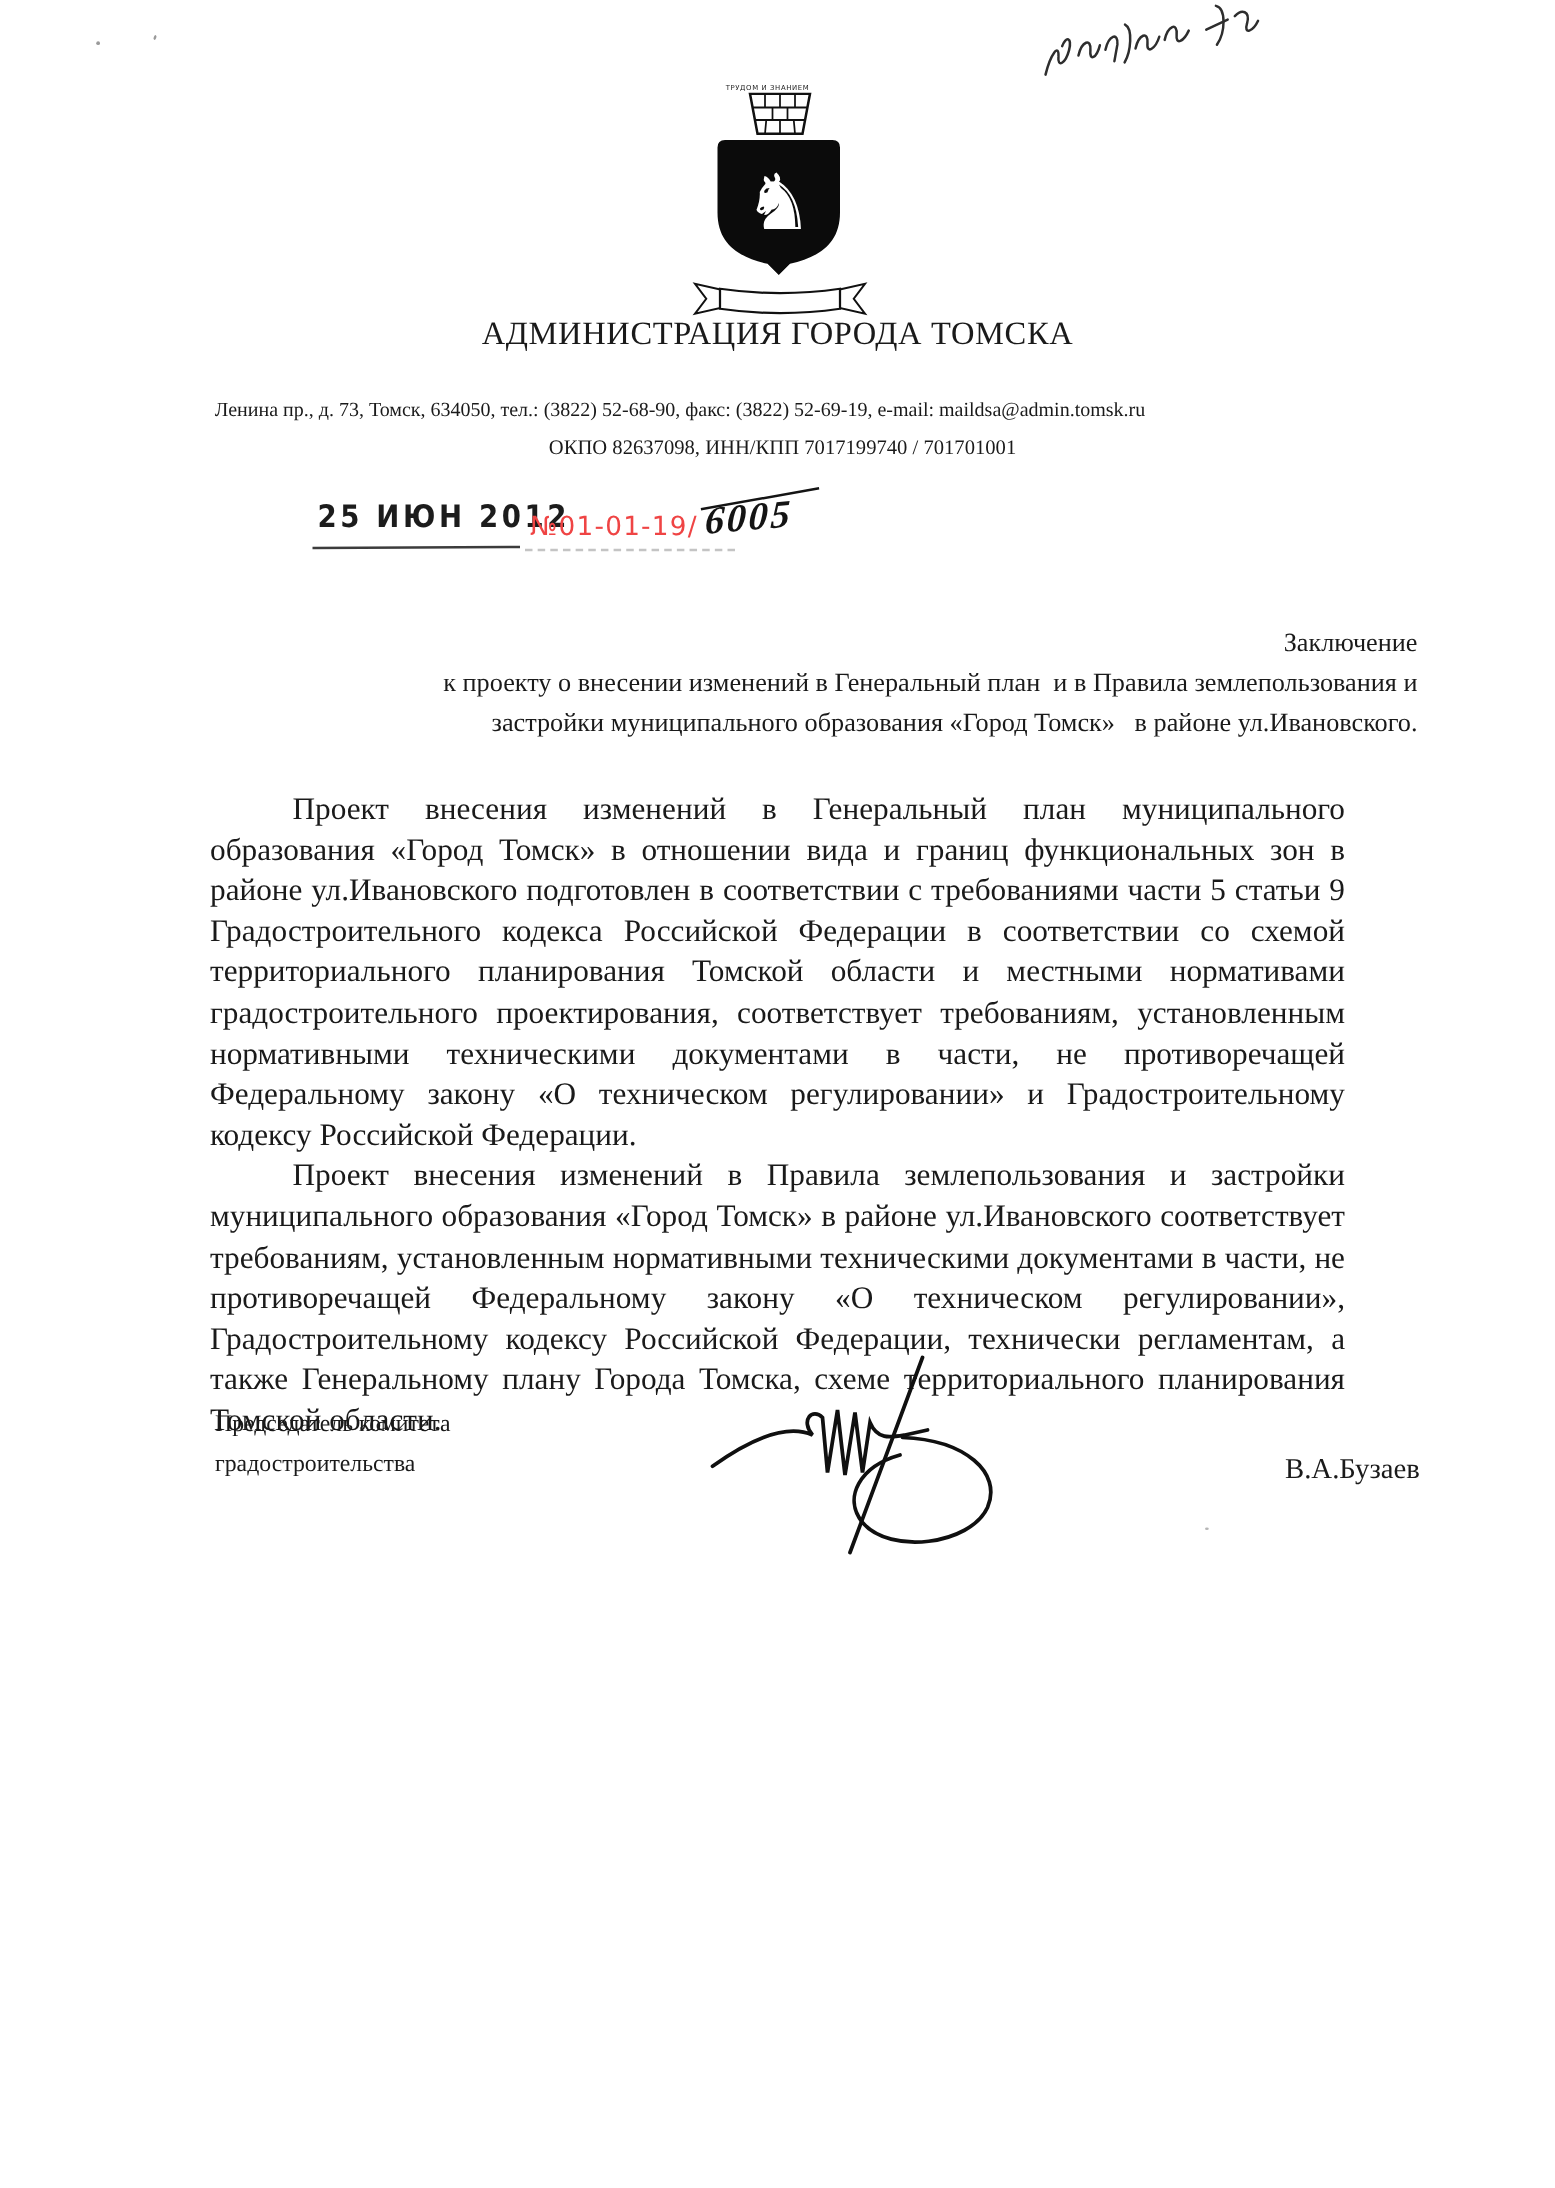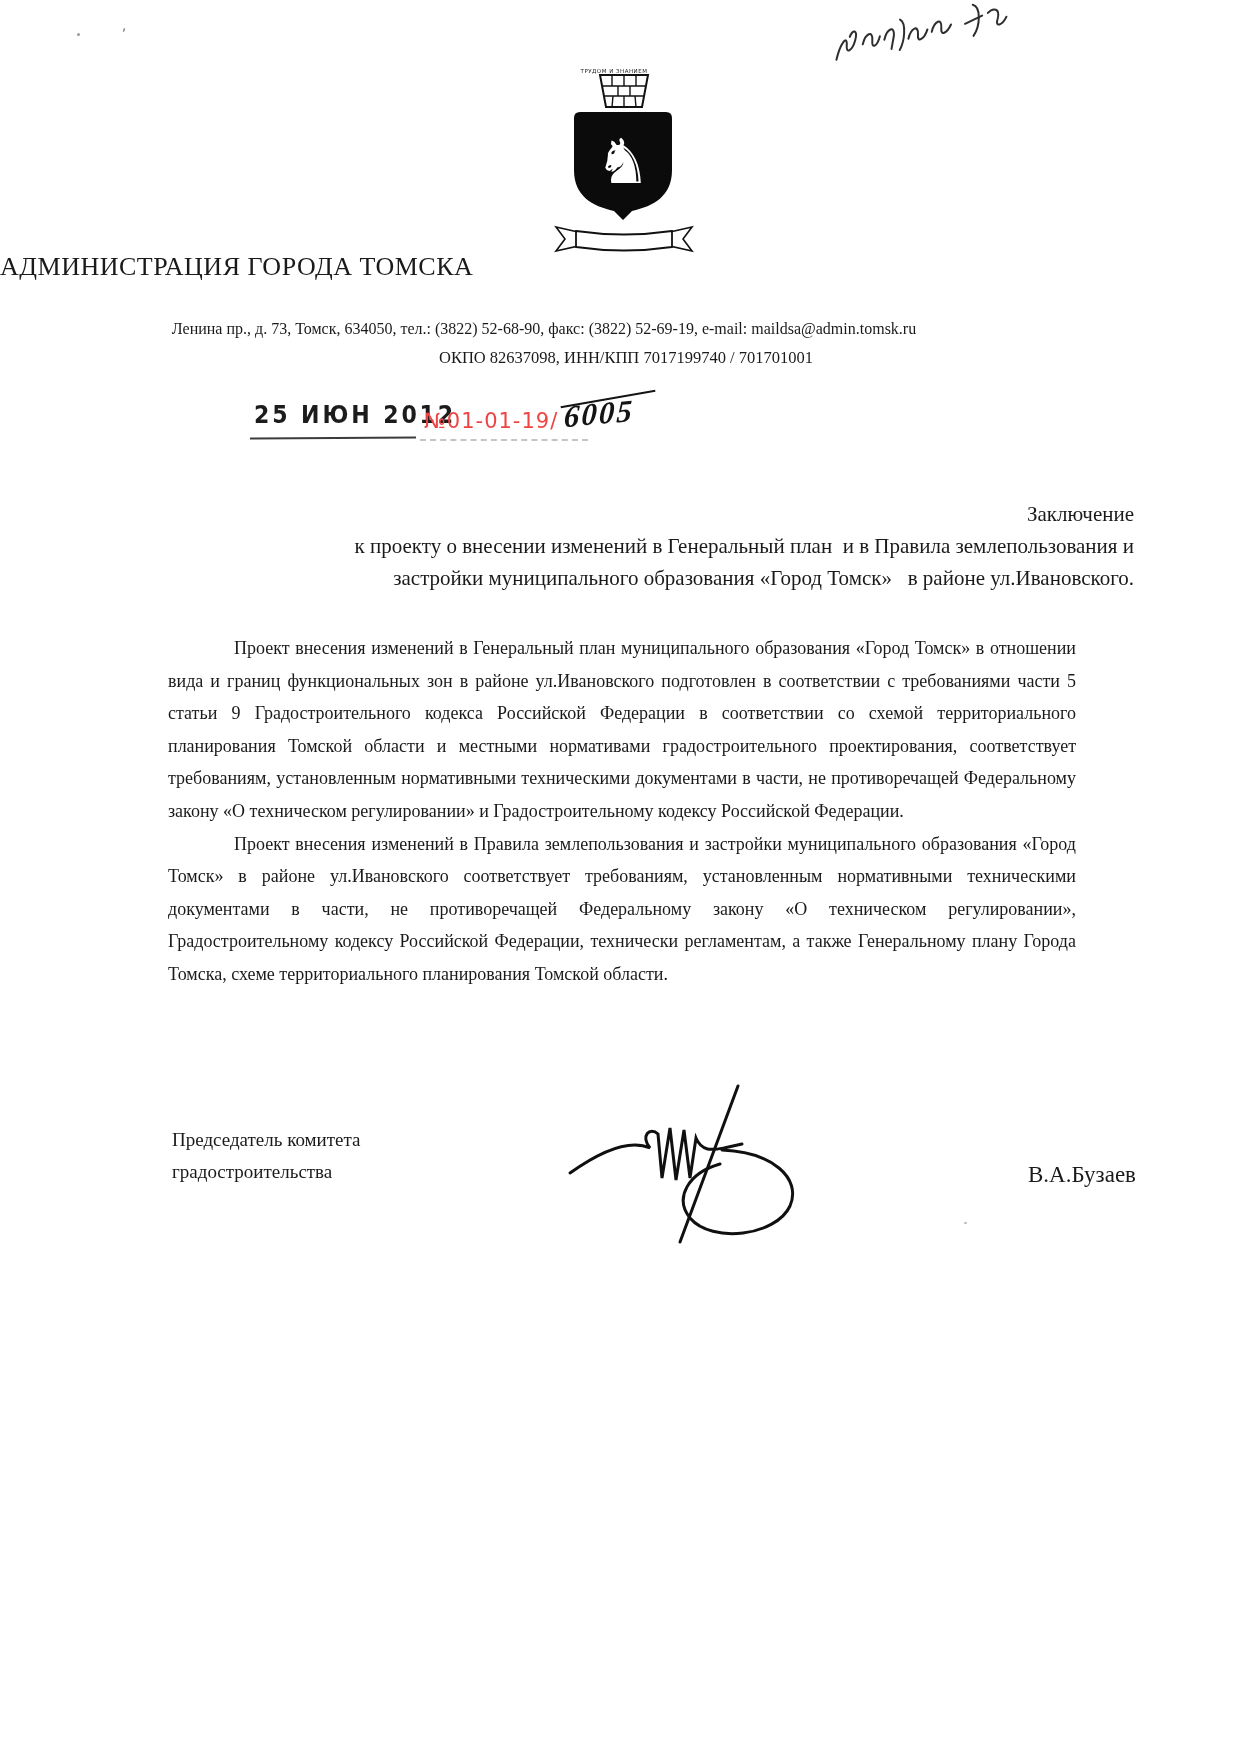--- a/index.html
+++ b/index.html
@@ -20,21 +20,21 @@
     display:flex;align-items:center;justify-content:center;
     font-family:"DejaVu Sans",sans-serif;font-size:62px;color:#ffffff;line-height:1;
     pointer-events:none;
   }
   .ribbon{position:absolute;left:10px;top:164px;width:144px;height:30px;}
   .ribbon-text{
     position:absolute;left:0;top:8px;width:144px;text-align:center;
     font-family:"DejaVu Sans",sans-serif;font-size:5.5px;letter-spacing:.5px;color:#222;
   }
   
-  .org1{position:absolute;left:0;top:252px;width:1244px;text-align:left;
+  .org1{position:absolute;left:0;top:252px;width:1244px;text-align:center;
     font-size:26px;letter-spacing:.5px;}
   .org2{position:absolute;left:0;top:282px;width:1244px;text-align:center;
     font-size:28.5px;letter-spacing:.2px;}
   .addr{position:absolute;left:0;top:320px;width:1088px;text-align:center;font-size:16px;}
   .codes{position:absolute;left:4px;top:348px;width:1244px;text-align:center;font-size:16.5px;}
   
   .date-stamp{
     position:absolute;left:254px;top:400px;
     font-family:"DejaVu Sans",sans-serif;font-weight:700;
     font-size:23px;letter-spacing:3px;color:#1c1c1c;
@@ -56,21 +56,21 @@
   }
   .ref-flourish{position:absolute;left:560px;top:398px;width:96px;height:0;
     border-bottom:2.5px solid #141414;transform:rotate(-10deg);}
   
   .title-block{position:absolute;left:110px;top:498px;width:1024px;text-align:right;
     font-size:21px;line-height:32px;}
   .keep-spaces{white-space:pre-wrap;}
   
   .body-text{
     position:absolute;left:168px;top:632px;width:908px;
-    font-size:18px;line-height:32.6px;text-align:justify;
+    font-size:25px;line-height:32.6px;text-align:justify;
   }
   .body-text p{margin:0;text-indent:66px;}
   
   .sig-position{position:absolute;left:172px;top:1124px;font-size:19px;line-height:32px;}
   .sig-name{position:absolute;left:1028px;top:1162px;font-size:23px;}
   .signature-svg{position:absolute;left:560px;top:1078px;width:260px;height:170px;}
   
   .hand-note{position:absolute;left:826px;top:4px;width:210px;height:60px;
     transform:rotate(-7deg);}
   

